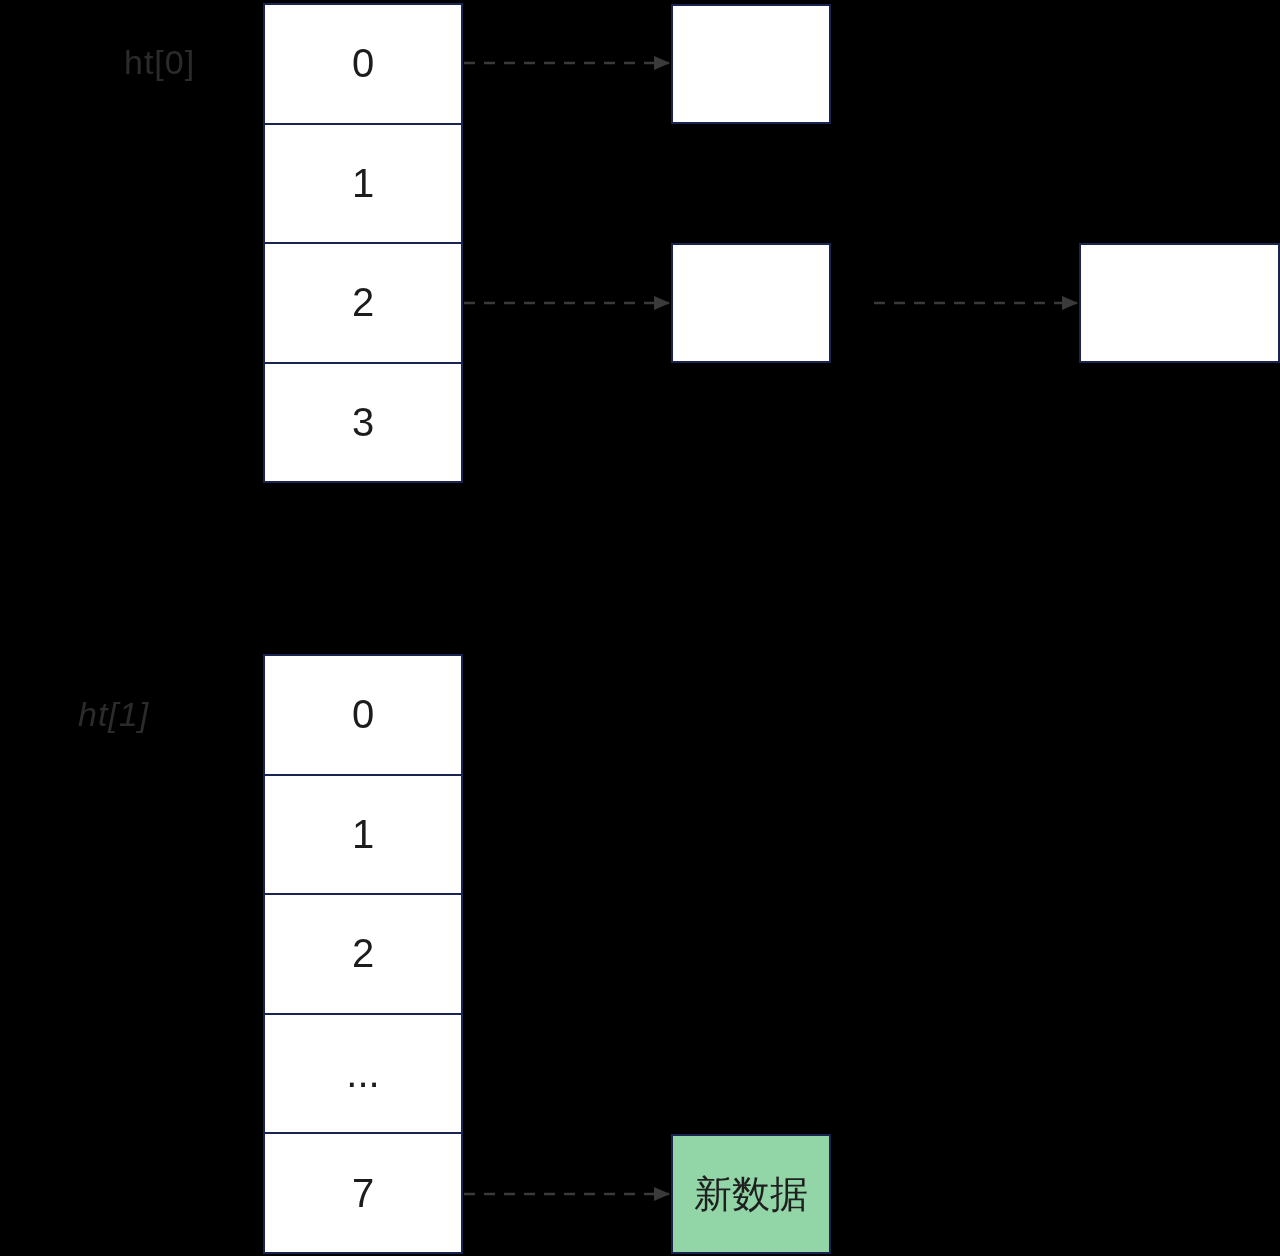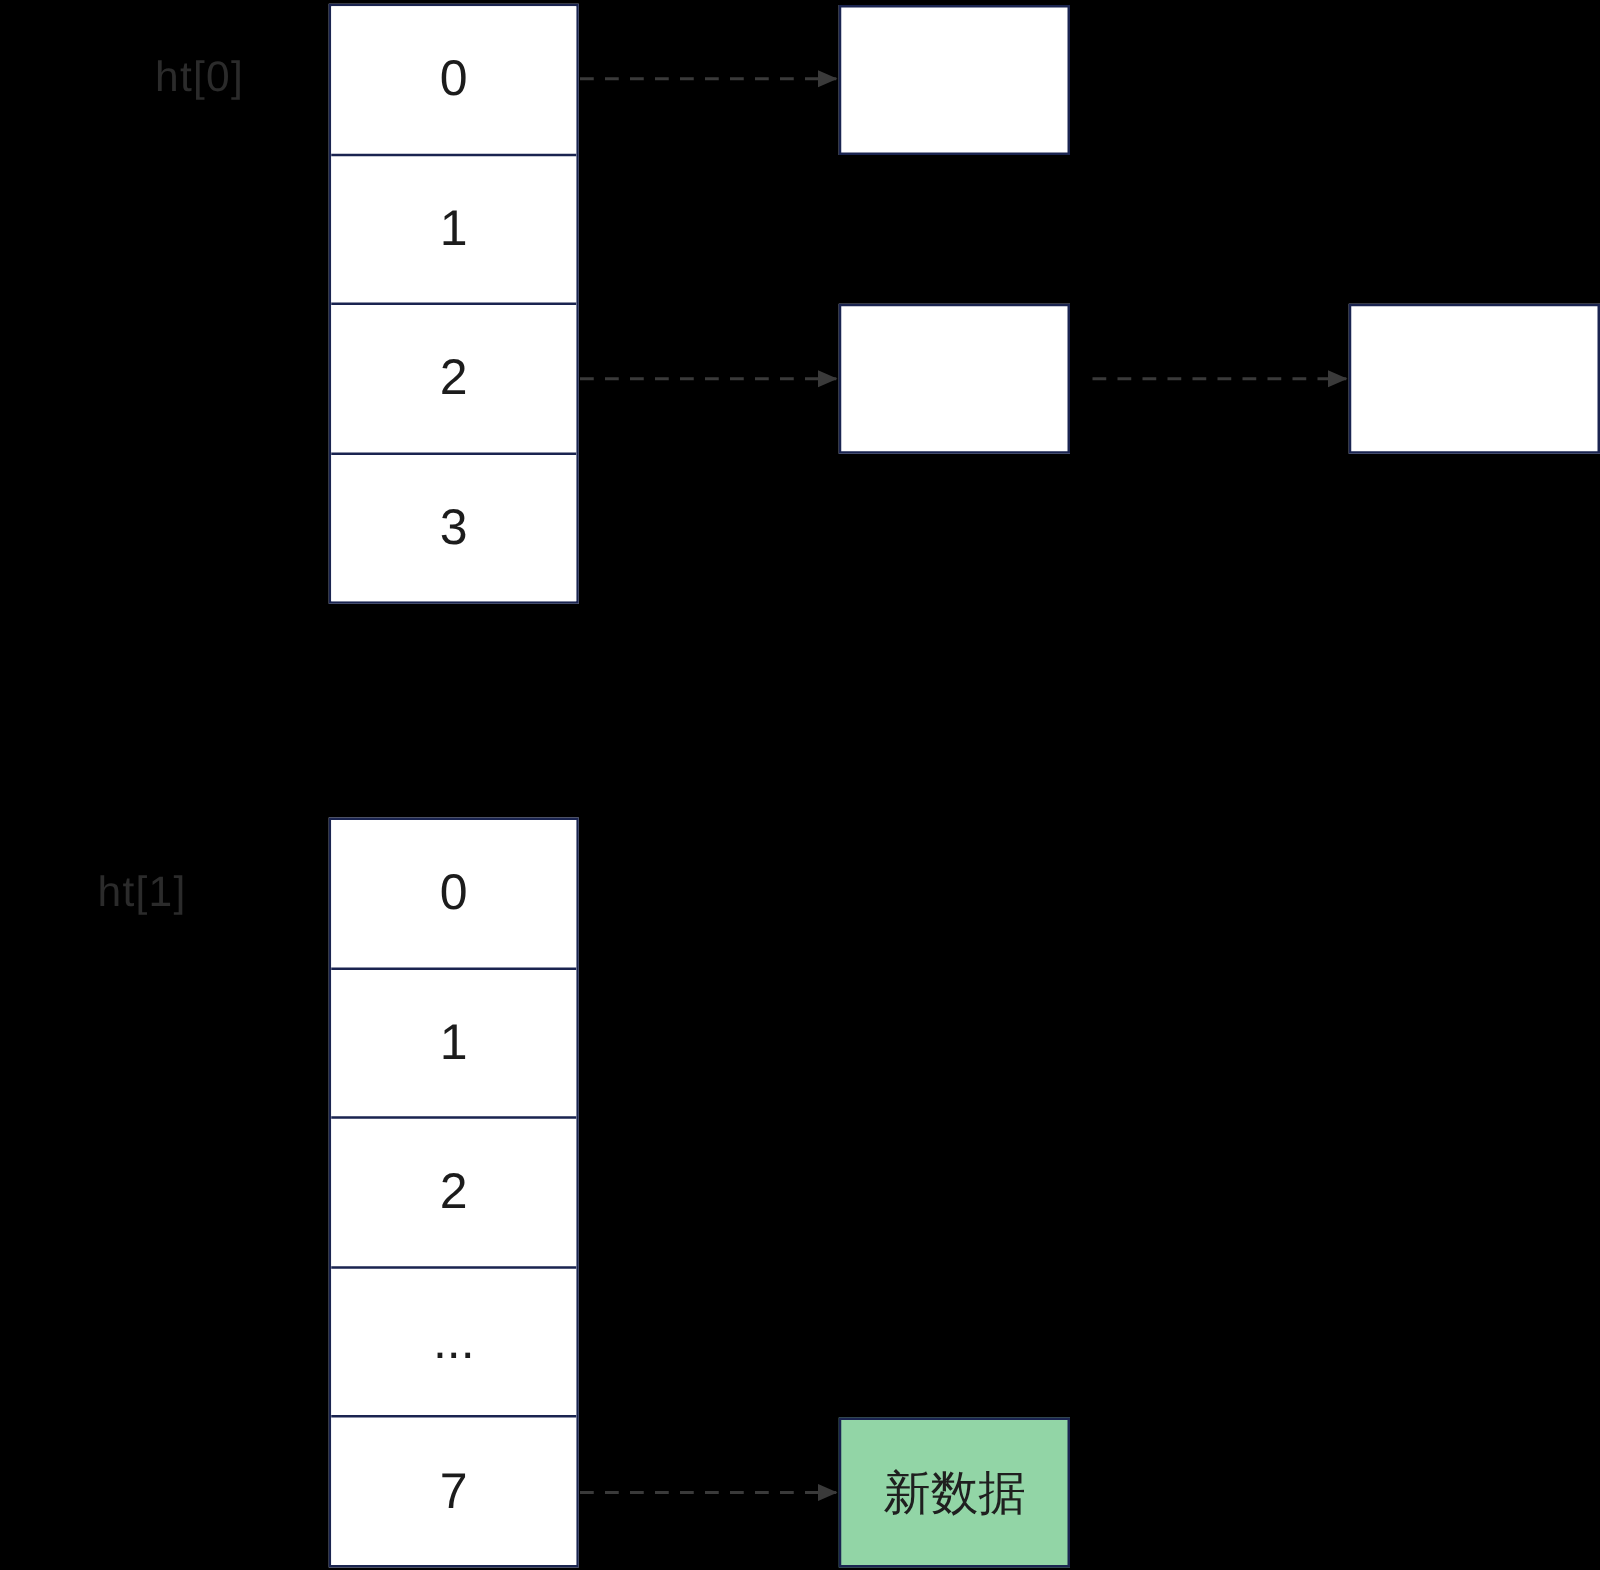--- a/index.html
+++ b/index.html
@@ -17,21 +17,21 @@
   }
   .tbl-label {
     position: absolute;
     color: var(--label-text, #2b2b2b);
     font-size: 34px;
     line-height: 44px;
     letter-spacing: 1px;
     white-space: nowrap;
   }
   #lbl-ht0 { left: 98px;  top: 40px; margin-left: 26px;  }
-  #lbl-ht1 { left: 78px;  top: 692px; }
+  #lbl-ht1 { left: 78px;  top: 692px; font-style: italic; }
 
   .htable {
     position: absolute;
     left: 263px;
     width: 200px;
     box-sizing: border-box;
     border: 2px solid var(--border, #1a2450);
     background: var(--cell-fill, #ffffff);
     display: flex;
     flex-direction: column;
@@ -47,21 +47,21 @@
     color: var(--digit-text, #1c1c1c);
     font-size: 40px;
   }
   .cell + .cell {
     border-top: 2px solid var(--border, #1a2450);
   }
 
   .node {
     position: absolute;
     box-sizing: border-box;
-    width: 185px;
+    width: 160px;
     height: 120px;
     border: 2px solid var(--border, #1a2450);
     background: var(--cell-fill, #ffffff);
     display: flex;
     align-items: center;
     justify-content: center;
   }
   #node-a { left: 671px;  top: 4px;   }
   #node-b { left: 671px;  top: 243px; }
   #node-c { left: 1079px; top: 243px; width: 201px; }

